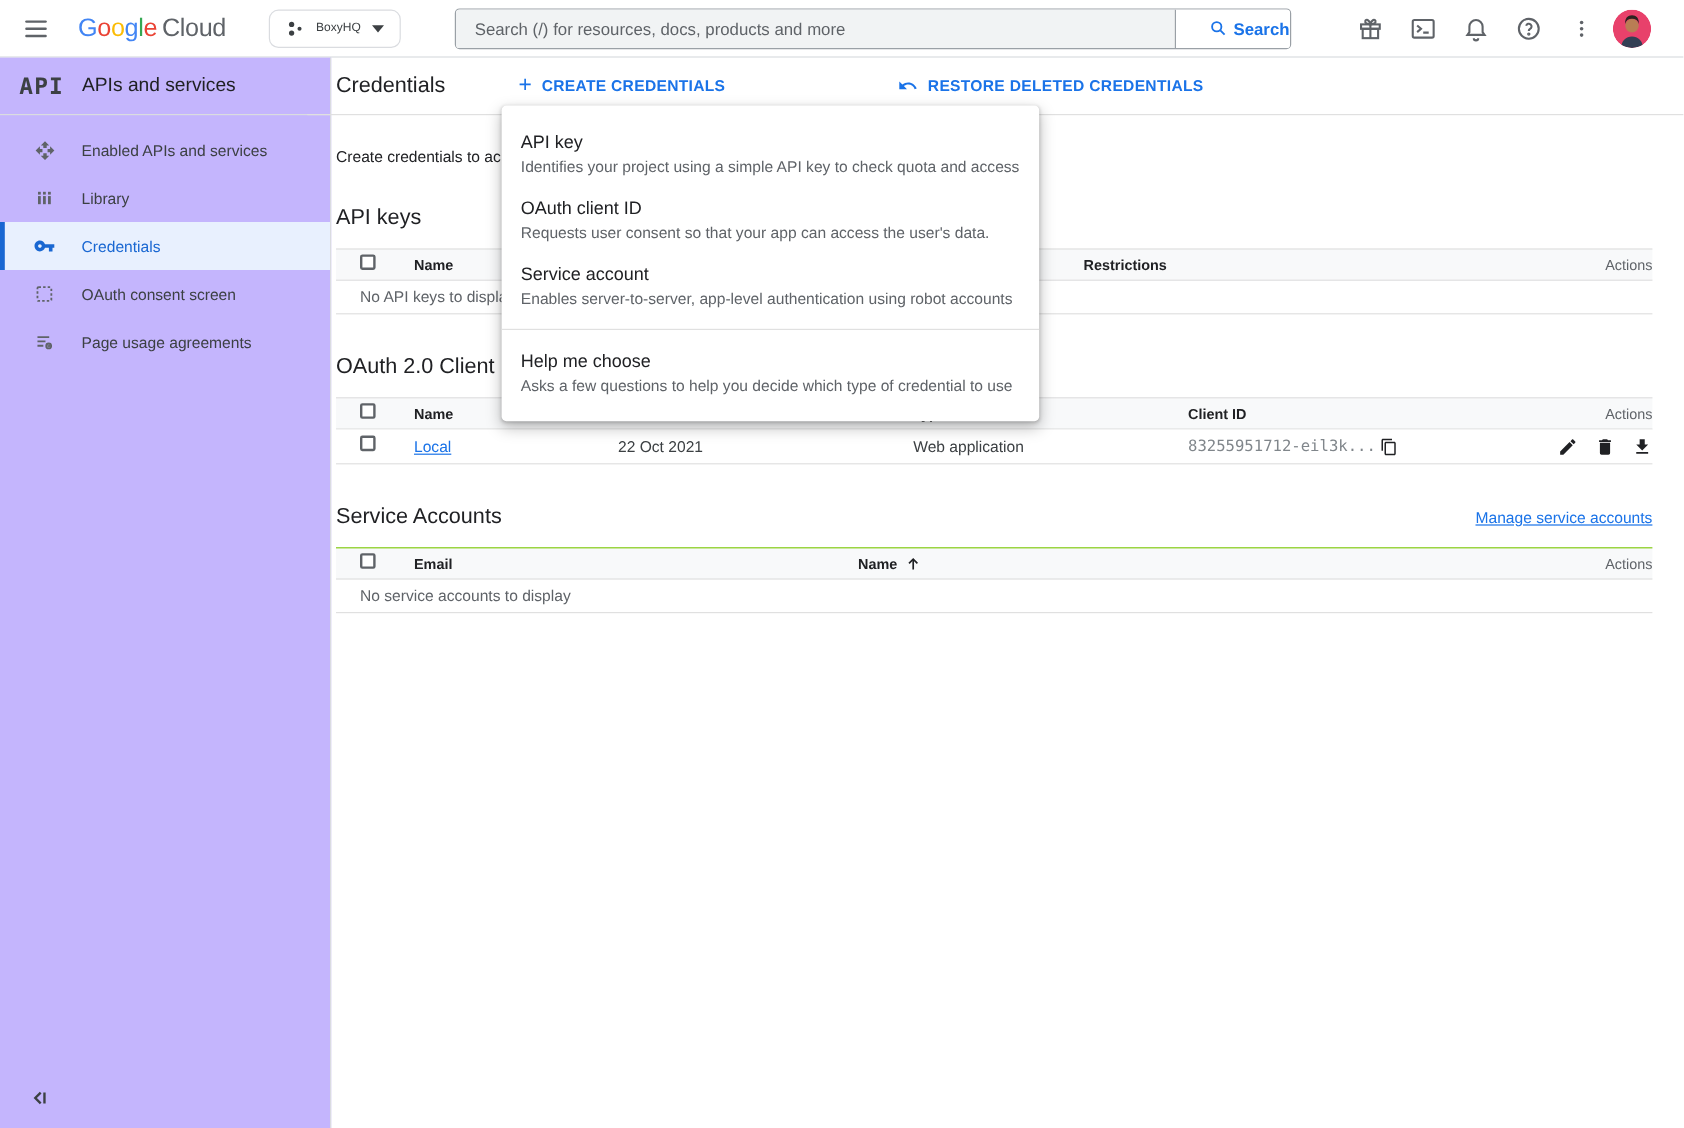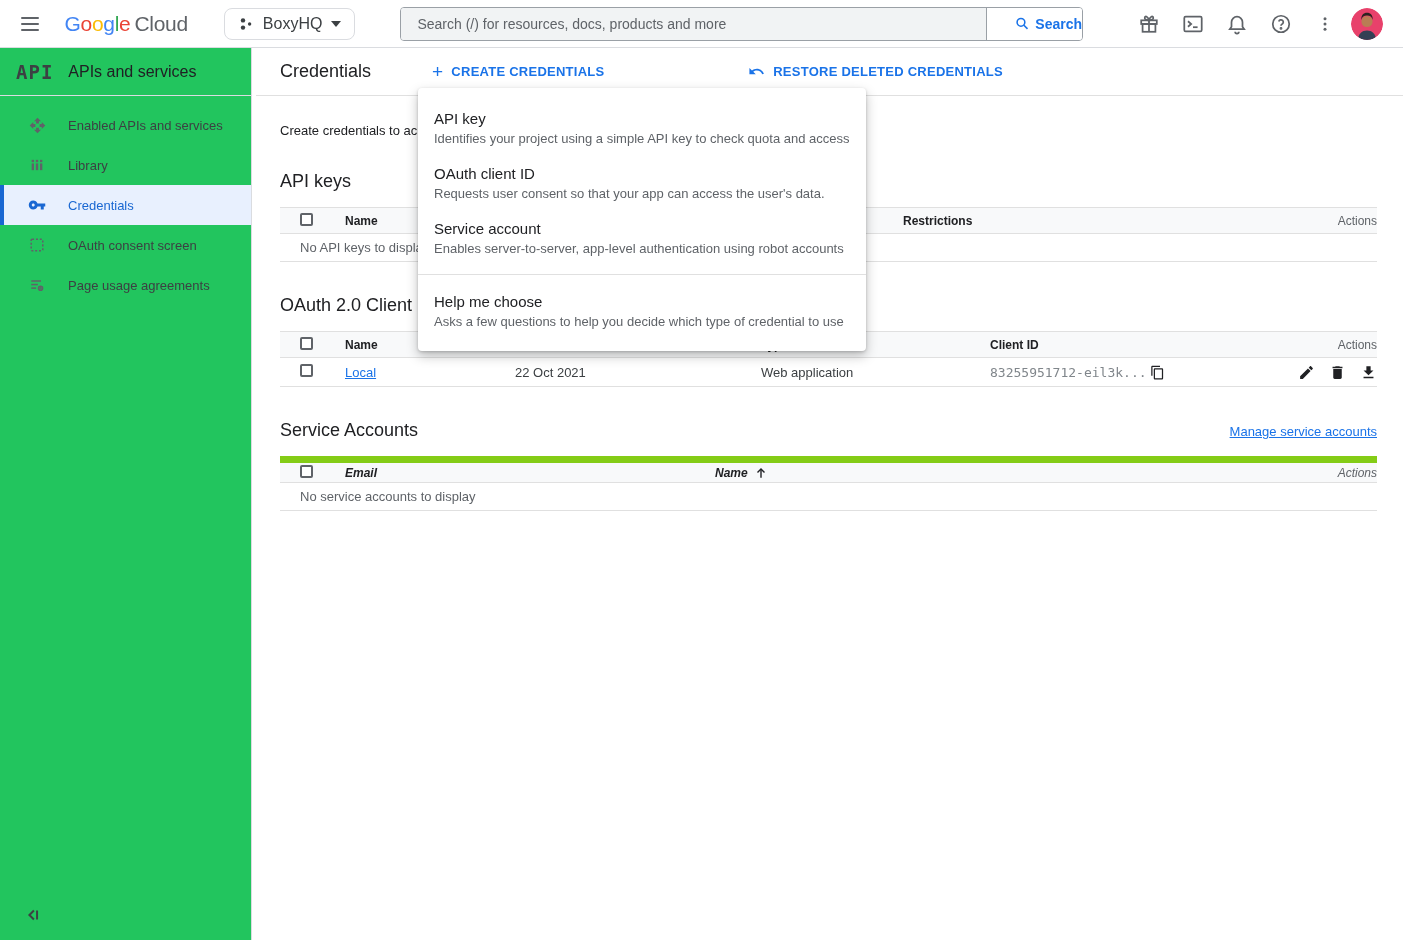--- a/index.html
+++ b/index.html
@@ -8,34 +8,34 @@
   .page { position:relative; width:1403px; height:940px; }
 
   
   .topbar { height:48px; display:flex; align-items:center; border-bottom:1px solid #dadce0; background:#fff; }
   .hamburger { width:24px; height:24px; margin-left:21px; display:flex; flex-direction:column; justify-content:center; gap:4px; cursor:pointer; }
   .hamburger span { display:block; height:2px; width:18px; background:#5f6368; border-radius:1px; }
   .logo { margin-left:20px; font-size:21px; letter-spacing:-0.3px; white-space:nowrap; }
   .logo .cloud { color:#5f6368; margin-left:4px; }
   .proj-btn { margin-left:36px; height:32px; display:flex; align-items:center; gap:9px;
     border:1px solid #dadce0; border-radius:8px; padding:0 13px; background:#fff; cursor:pointer; }
-  .proj-btn .pname { font-size:16px; color:#3c4043; font-weight:500; }
+  .proj-btn .pname { font-size:10px; color:#3c4043; font-weight:500; }
   .caret { width:0; height:0; border-left:5px solid transparent; border-right:5px solid transparent; border-top:6px solid #3c4043; }
   .searchwrap { margin-left:45px; width:697px; height:34px; display:flex; border:1px solid #9aa0a6; border-radius:4px; overflow:hidden; }
   .searchwrap input { flex:1; border:none; outline:none; background:#f1f3f4; padding:16px 16px; font-size:14px; color:#202124;
     font-family:"Liberation Sans","DejaVu Sans",sans-serif; }
   .searchwrap input::placeholder { color:#5f6368; }
   .search-btn { width:96px; background:#fff; border:none; border-left:1px solid #9aa0a6; display:flex; align-items:center; justify-content:center; gap:6px;
     color:#1a73e8; font-size:14px; font-weight:700; cursor:pointer; font-family:inherit;padding-left:28px; }
   .top-icons { display:flex; align-items:center; gap:20px; margin-left:54px; }
   .icon-btn { width:24px; height:24px; display:flex; align-items:center; justify-content:center; cursor:pointer; color:#5f6368; }
   .avatar { width:32px; height:32px; border-radius:50%; overflow:hidden; margin-left:14px; margin-right:20px; cursor:pointer; flex:none; }
 
   
-  .sidebar { position:absolute; top:48px; left:0; width:252px; height:892px; background:#22c55e; border-right:1px solid #dadce0; }
+  .sidebar { position:absolute; top:48px; left:0; width:276px; height:892px; background:#c4b5fd; border-right:1px solid #dadce0; }
   .side-head { height:48px; display:flex; align-items:center; padding-left:16px; border-bottom:1px solid #dadce0; }
   .api-glyph { font-family:"DejaVu Sans Mono","Liberation Mono",monospace; font-weight:bold; font-size:19px; color:#3c4043; letter-spacing:1px; }
   .side-title { font-size:16px; color:#202124; margin-left:15px; }
   .side-list { padding-top:9px; }
   .side-item { height:40px; display:flex; align-items:center; padding-left:24px; cursor:pointer; border-left:4px solid transparent; }
   .side-item .s-ic { width:18px; height:18px; flex:none; display:flex; align-items:center; justify-content:center; color:#5f6368; }
   .side-item .s-lbl { margin-left:22px; font-size:13px; color:#3c4043; }
   .side-item.sel { background:#e8f0fe; border-left:4px solid #1967d2; }
   .side-item.sel .s-lbl { color:#1967d2; }
   .side-item.sel .s-ic { color:#1967d2; }
@@ -336,21 +336,21 @@
             </span>
           </div>
         </div>
       </div>
 
       <div class="sect-head sect-row">
         <span>Service Accounts</span>
         <span class="mng-link">Manage service accounts</span>
       </div>
       <div class="tbl tbl-sa">
-        <div class="trow head" style="border-top:7px solid #84cc16;font-style:italic;">
+        <div class="trow head" style="border-top:1px solid #84cc16;">
           <div class="ckcell"><span class="checkbox"></span></div>
           <div class="hcell">Email</div>
           <div class="hcell">
             <span>Name</span>
             <span class="sorticon">
               <svg width="14" height="14" viewBox="0 0 24 24" fill="none" stroke="#202124" stroke-width="2.4">
                   <line x1="12" y1="20" x2="12" y2="5"></line>
                   <polyline points="6,11 12,5 18,11"></polyline>
                 </svg>
             </span>

